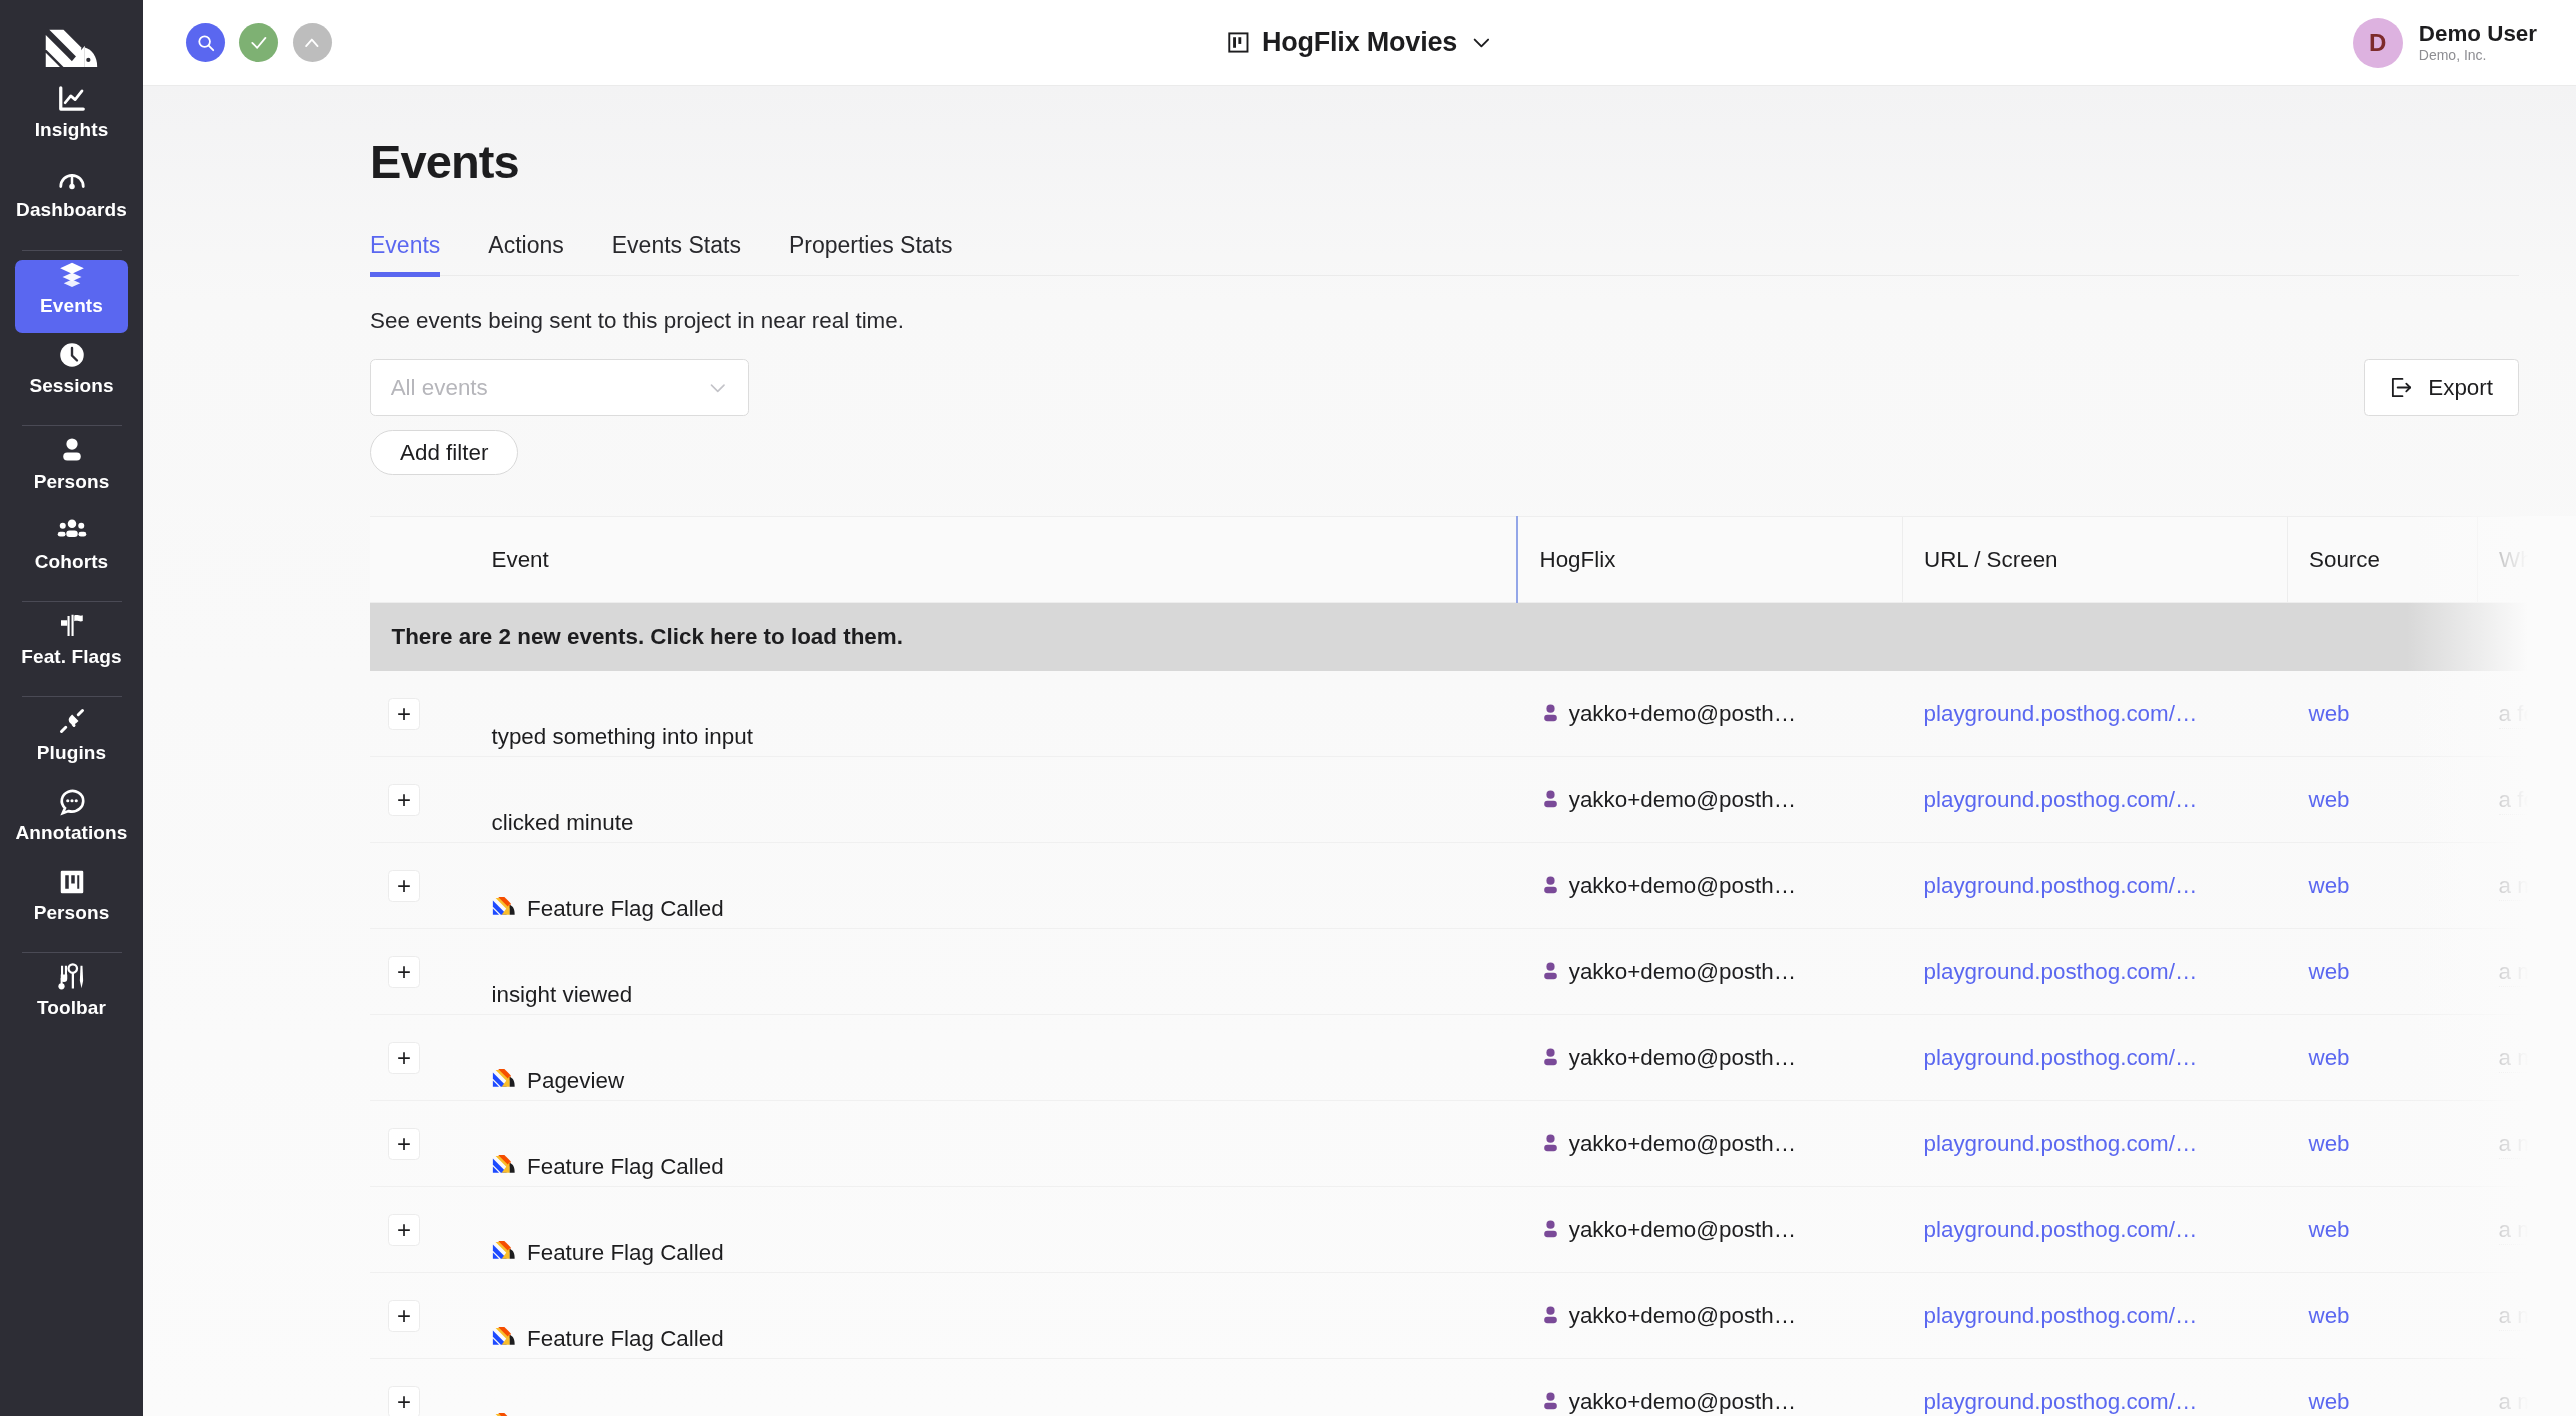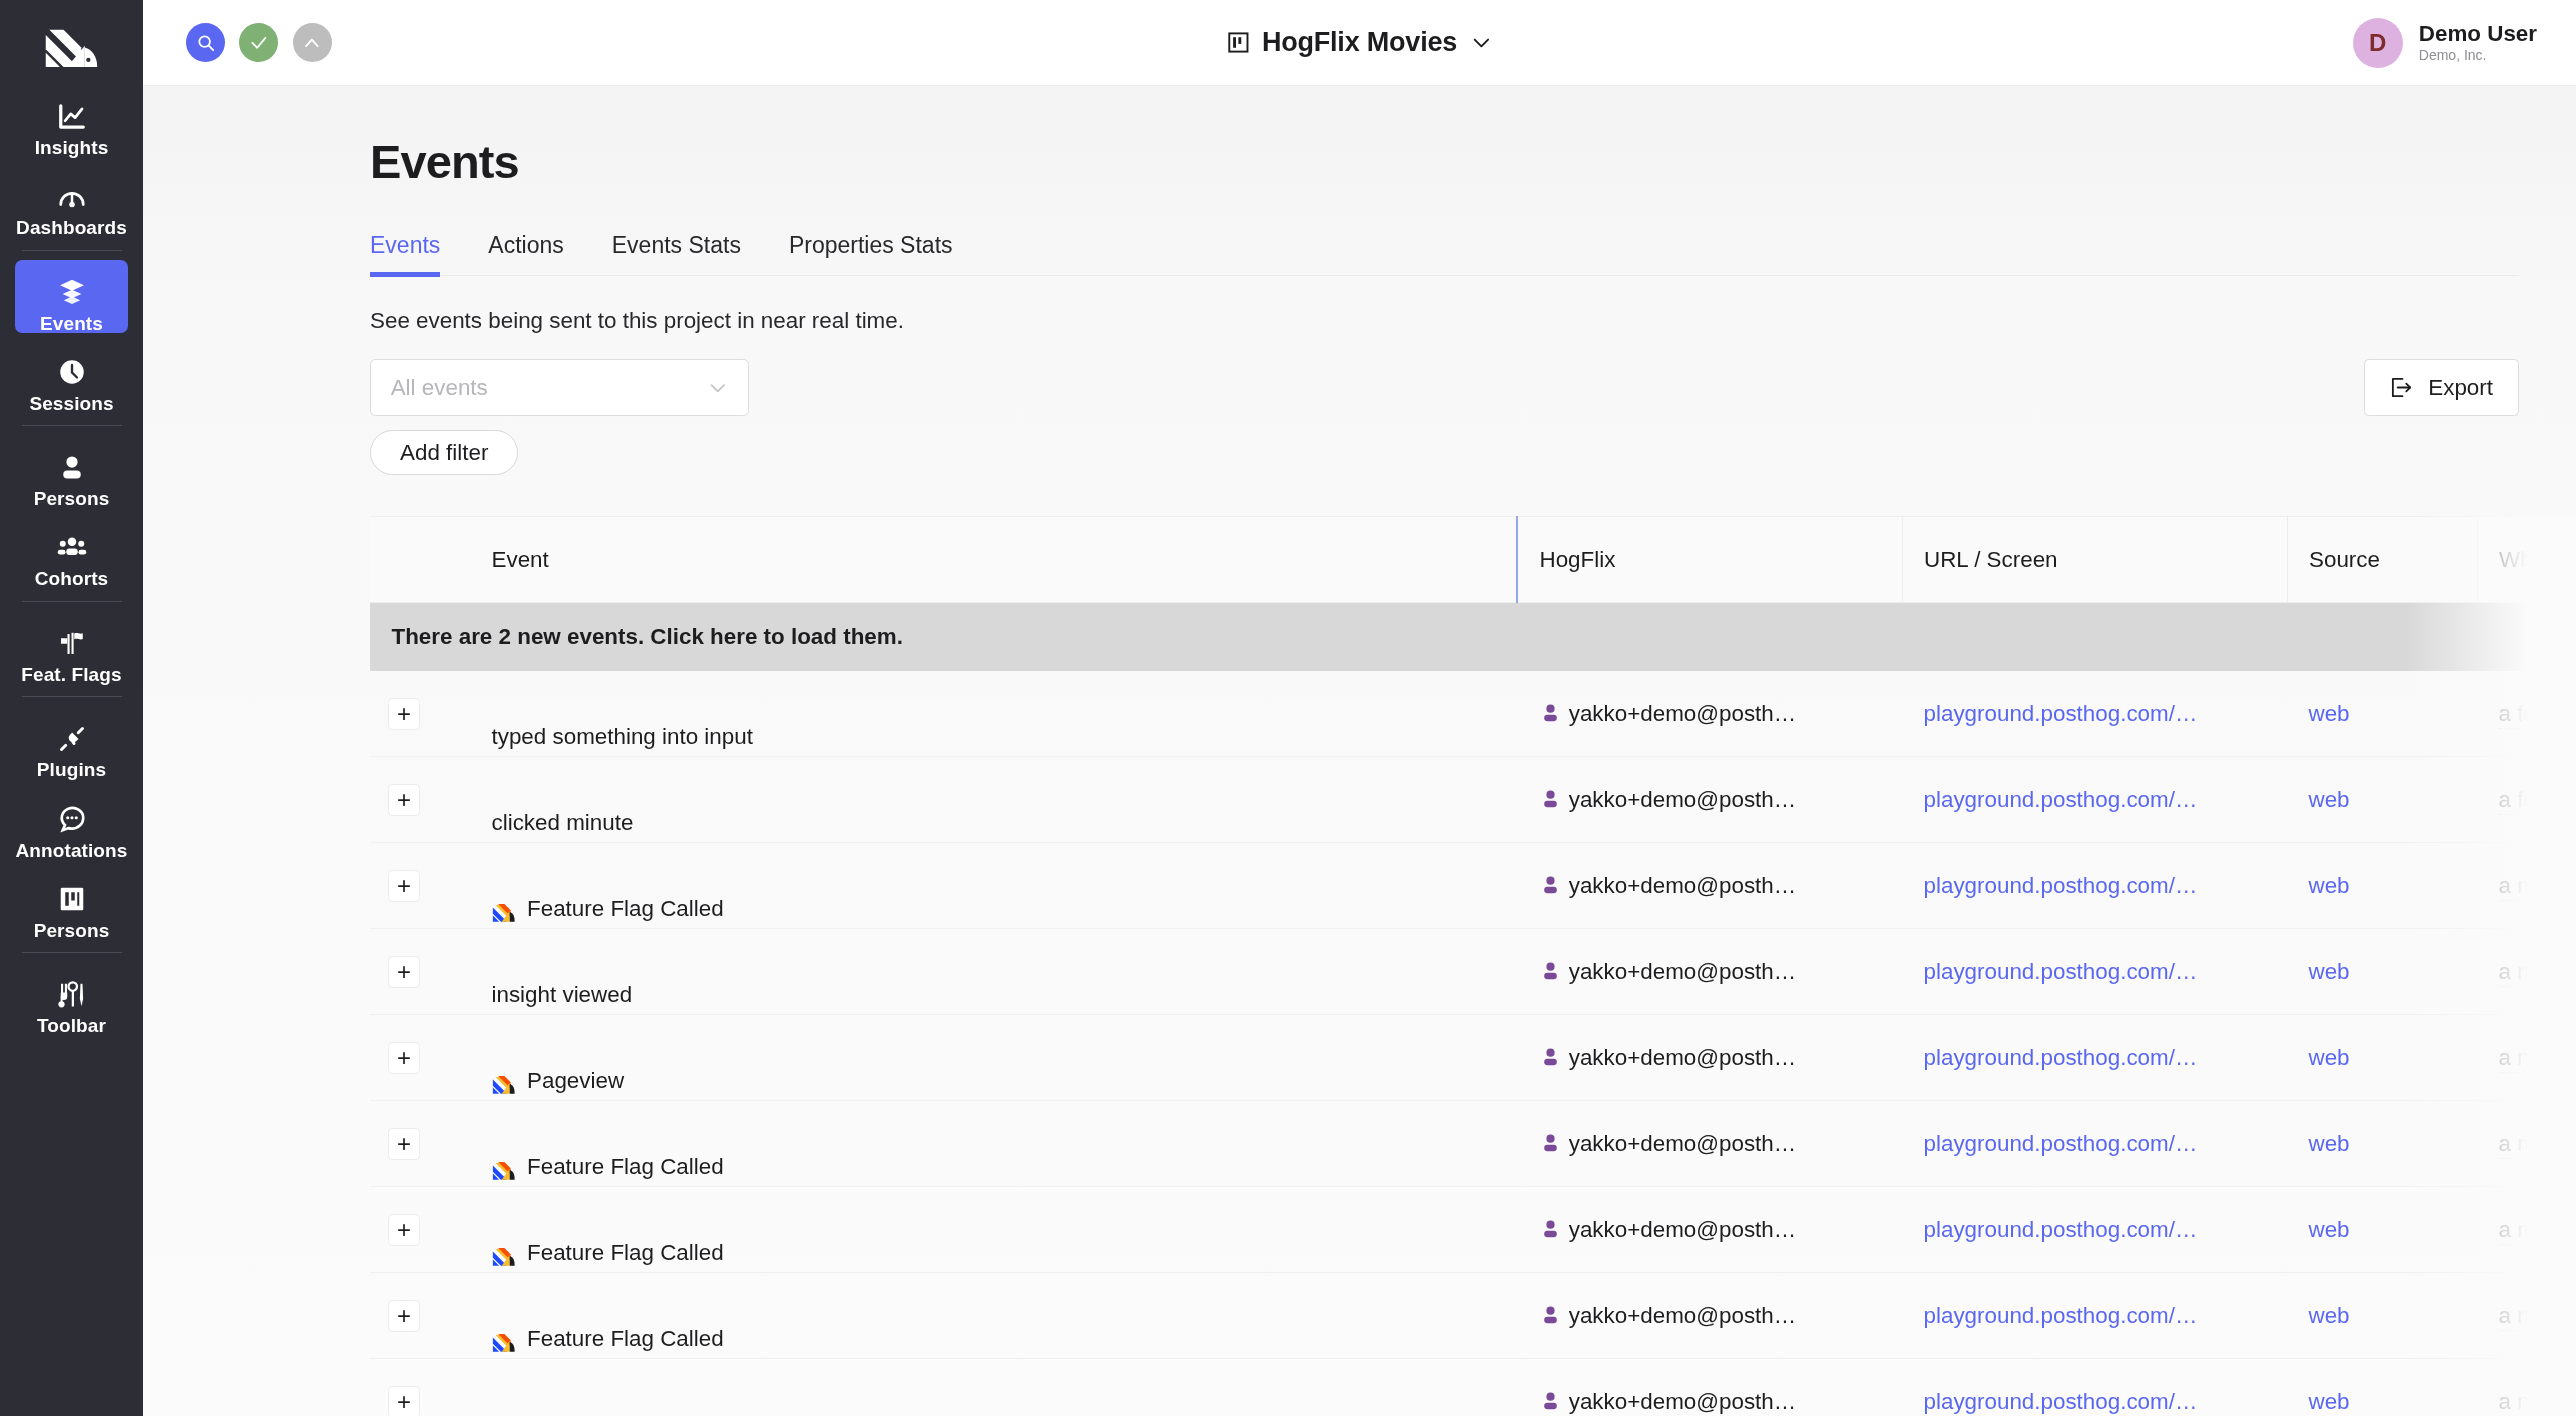--- a/index.html
+++ b/index.html
@@ -16,21 +16,21 @@
     width: 143px; flex: 0 0 143px;
     background: #2d2d35;
     display: flex; flex-direction: column; align-items: center;
     padding-top: 14.3px;
     overflow: hidden;
   }
   .logo-wrap { height: 66px; display:flex; align-items:center; justify-content:center; width:100%; }
   .logo-hog { width: 55px; height: 43px; }
   .nav-item {
     width: 113px; min-height: 73px;
-    display: flex; flex-direction: column; align-items: center; justify-content: flex-end;
+    display: flex; flex-direction: column; align-items: center; justify-content: flex-start;
     gap: 6.3px; border-radius: 7.2px; margin: 3.6px 0;
     color: #fff; text-decoration: none; cursor: pointer;
   }
   .nav-item.active { background: #5a67f0; }
   .nav-item .ico { height: 30px; display:flex; align-items:center; justify-content:center; }
   .nav-item .lbl { font-size: 19px; font-weight: 700; letter-spacing: 0.1px; line-height: 1; }
   .nav-sep { width: 100px; height: 0.9px; background: #4a4a55; margin: 9px 0 5.4px; }
 
   
   .right { flex: 1; display: flex; flex-direction: column; min-width: 0; }
@@ -148,21 +148,21 @@
   .tbl td.cell {
     border-bottom: 0.9px solid #f0f0f0; height: 86px; padding: 0;
     font-size: 22.4px; color: #1d1d1f; vertical-align: middle;
   }
   .exp-btn {
     width: 32px; height: 32px; border: 0.9px solid #ececec; border-radius: 4.5px;
     background: #fff; display: flex; align-items: center; justify-content: center;
     font-size: 24px; color: #1d1d1f; line-height: 1; cursor: pointer;
     margin-left: 18px;
   }
-  .ev-cell { display: flex; align-items: flex-end; gap: 12.5px; padding-left: 21.5px; margin-top: 47px; }
+  .ev-cell { display: flex; align-items: flex-start; gap: 12.5px; padding-left: 21.5px; margin-top: 47px; }
   .ev-name { font-size: 22.4px; color: #1d1d1f; white-space: nowrap; }
   .person-cell { display: flex; align-items: center; gap: 7.2px; padding-left: 0; }
   .person-txt { font-size: 22.4px; color: #1d1d1f; white-space: nowrap; }
   .url-link { font-size: 22.4px; color: #5a67f0; cursor: pointer; white-space: nowrap; }
   .src-link { font-size: 22.4px; color: #5a67f0; cursor: pointer; }
   .when-txt {
     font-size: 22.4px; color: #4a4a4f; white-space: nowrap;
     border-bottom: 1.8px dotted #cfcfcf; padding-bottom: 2.7px; cursor: default;
   }
 

